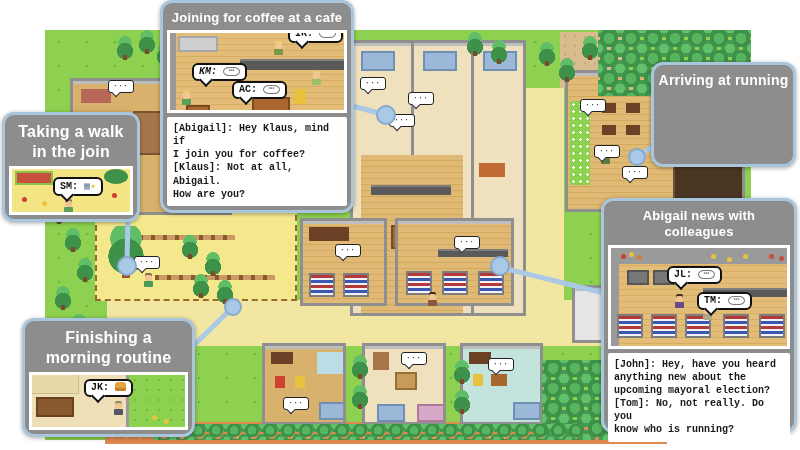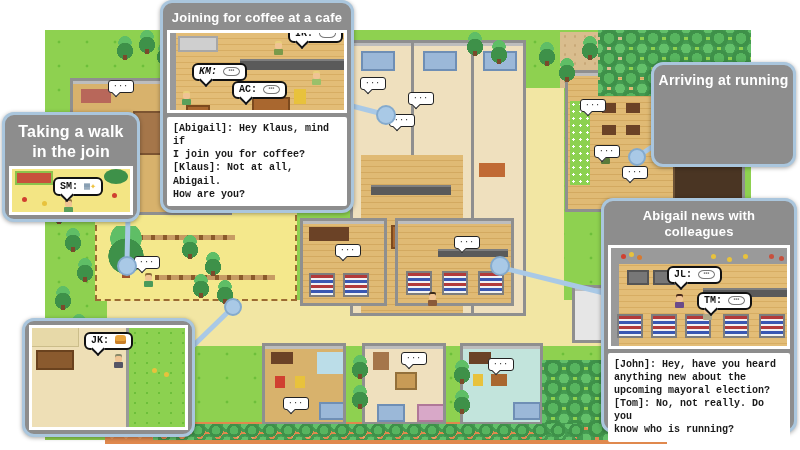--- a/index.html
+++ b/index.html
@@ -324,20 +324,24 @@
       </div>
     </div>
     <div class="dialogue">[John]: Hey, have you heard
 anything new about the
 upcoming mayoral election?
 [Tom]: No, not really. Do you
 know who is running?</div>
   </div>
 
   <div class="panel" style="left:22px;top:318px;width:173px;height:119px;">
+    <div class="panel-title big">
+      <span>Finishing a</span><br>
+      <span>morning routine</span>
+    </div>
     <div class="scene" style="background:#eedfb6;">
       <div class="furn" style="left:0;top:0;width:46px;height:18px;background:#e7d9a8;border-bottom:1px solid #cbbd8a;border-right:1px solid #cbbd8a;"></div>
       <div class="furn" style="left:4px;top:22px;width:34px;height:16px;background:#8a5a2e;border:2px solid #6a421e;"></div>
       <div class="furn" style="left:94px;top:0;width:3px;height:100%;background:#999;"></div>
       <div class="grasspatch" style="left:97px;top:0;width:62px;height:100%;background-image:radial-gradient(circle,rgba(105,190,55,.9) 1px,transparent 1.4px);background-size:12px 10px;"></div>
       <div class="flower" style="left:120px;top:40px;background:#e8c23c;"></div>
       <div class="flower" style="left:132px;top:44px;background:#e8c23c;"></div>
       <div class="char" style="left:82px;top:26px;--shirt:#556;--hair:#8a8a6a;"></div>
       <div class="bub" style="left:52px;top:4px;">
         <span>JK:</span>

